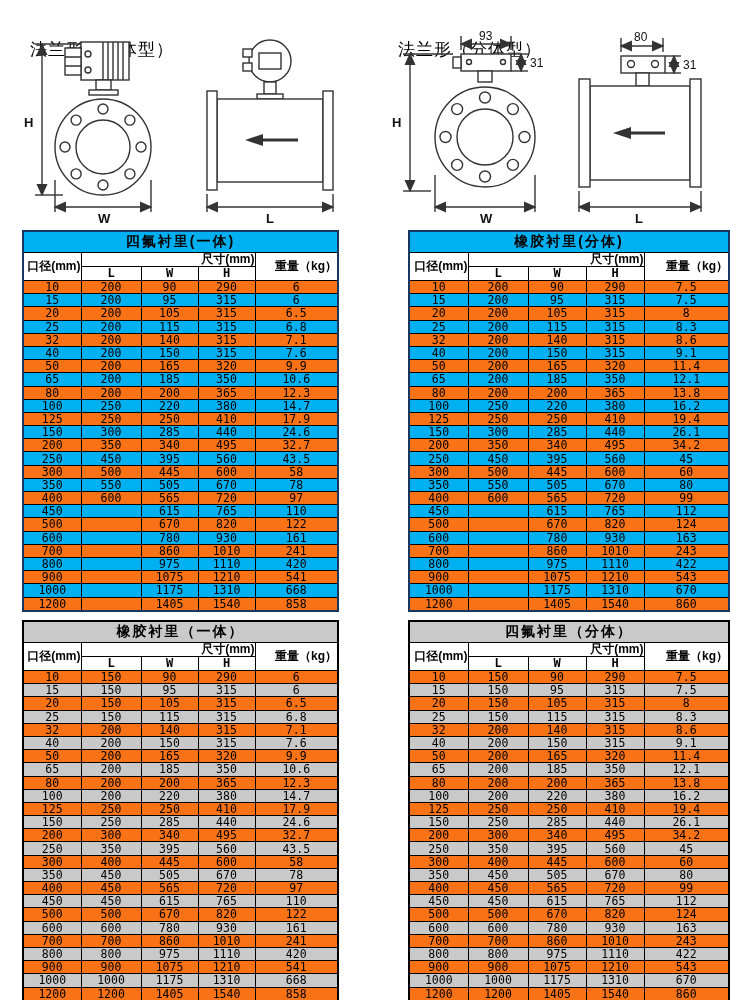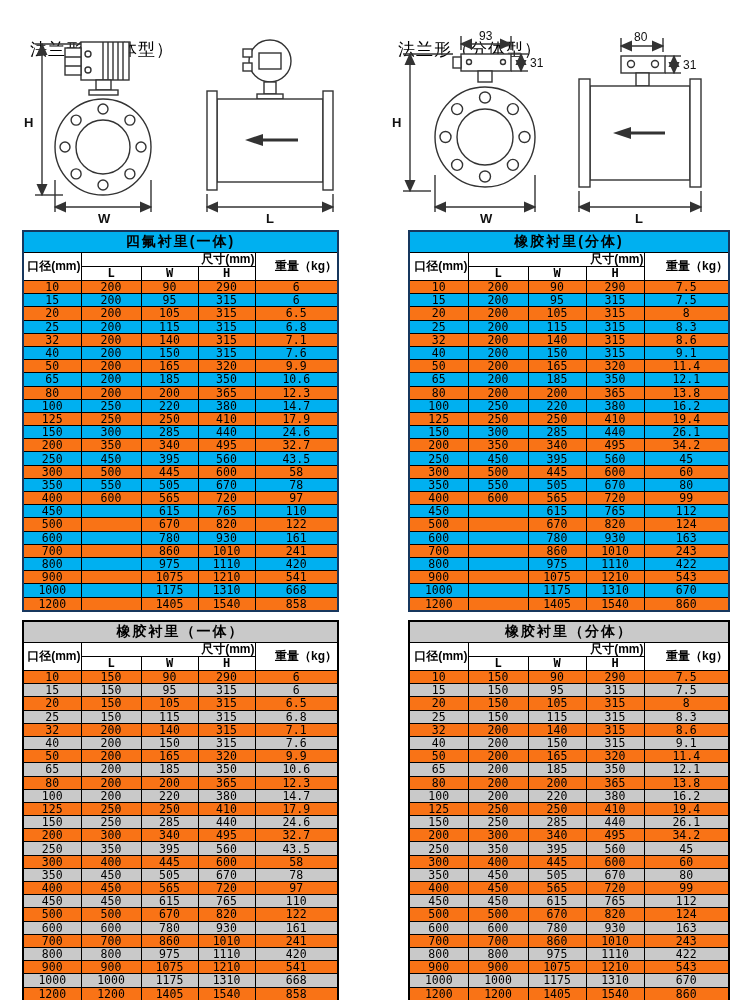--- a/index.html
+++ b/index.html
@@ -814,21 +814,21 @@
 <table class="spec-table gray-theme" id="table-3">
   <colgroup>
       <col style="width:59px">
       <col style="width:60px">
       <col style="width:58px">
       <col style="width:58px">
       <col style="width:85px">
     </colgroup>
   <thead>
     <tr>
-        <th class="title-cell" colspan="5">橡胶衬里（分体）</th>
+        <th class="title-cell" colspan="5">四氟衬里（分体）</th>
       </tr>
     <tr>
       <th class="hd" rowspan="2">口径(mm)</th>
       <th class="hd" colspan="3">尺寸(mm)</th>
       <th class="hd" rowspan="2">重量（kg）</th>
     </tr>
     <tr>
       <th class="hd-sub">L</th>
       <th class="hd-sub">W</th>
       <th class="hd-sub">H</th>

